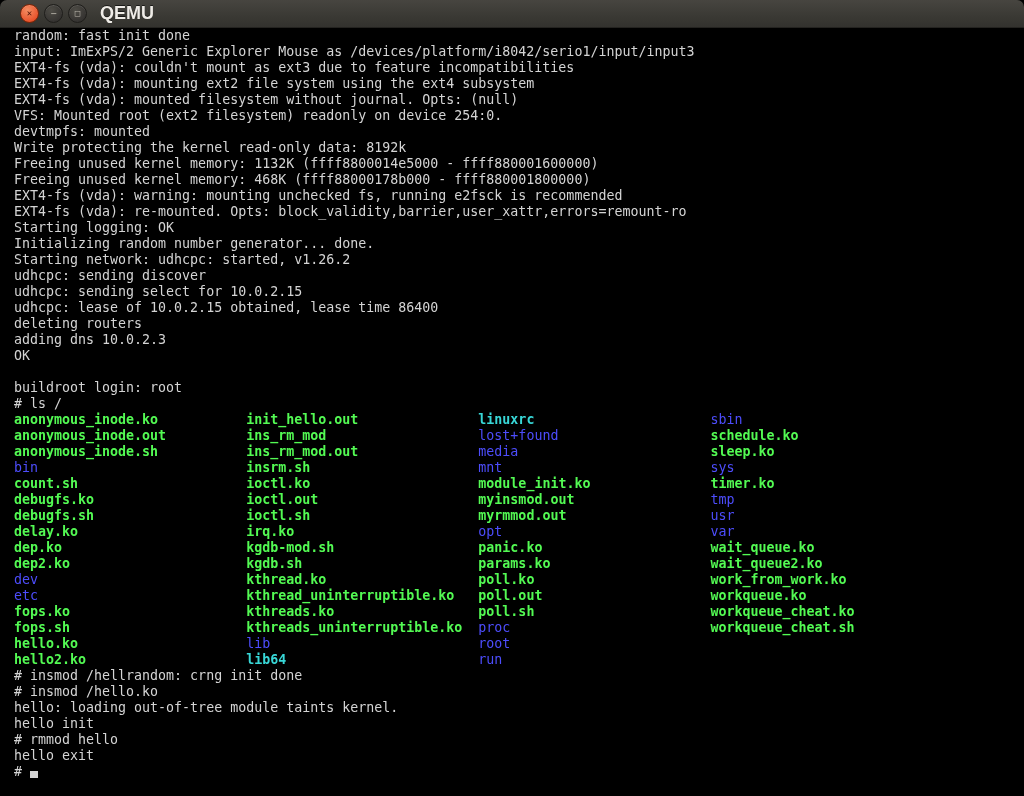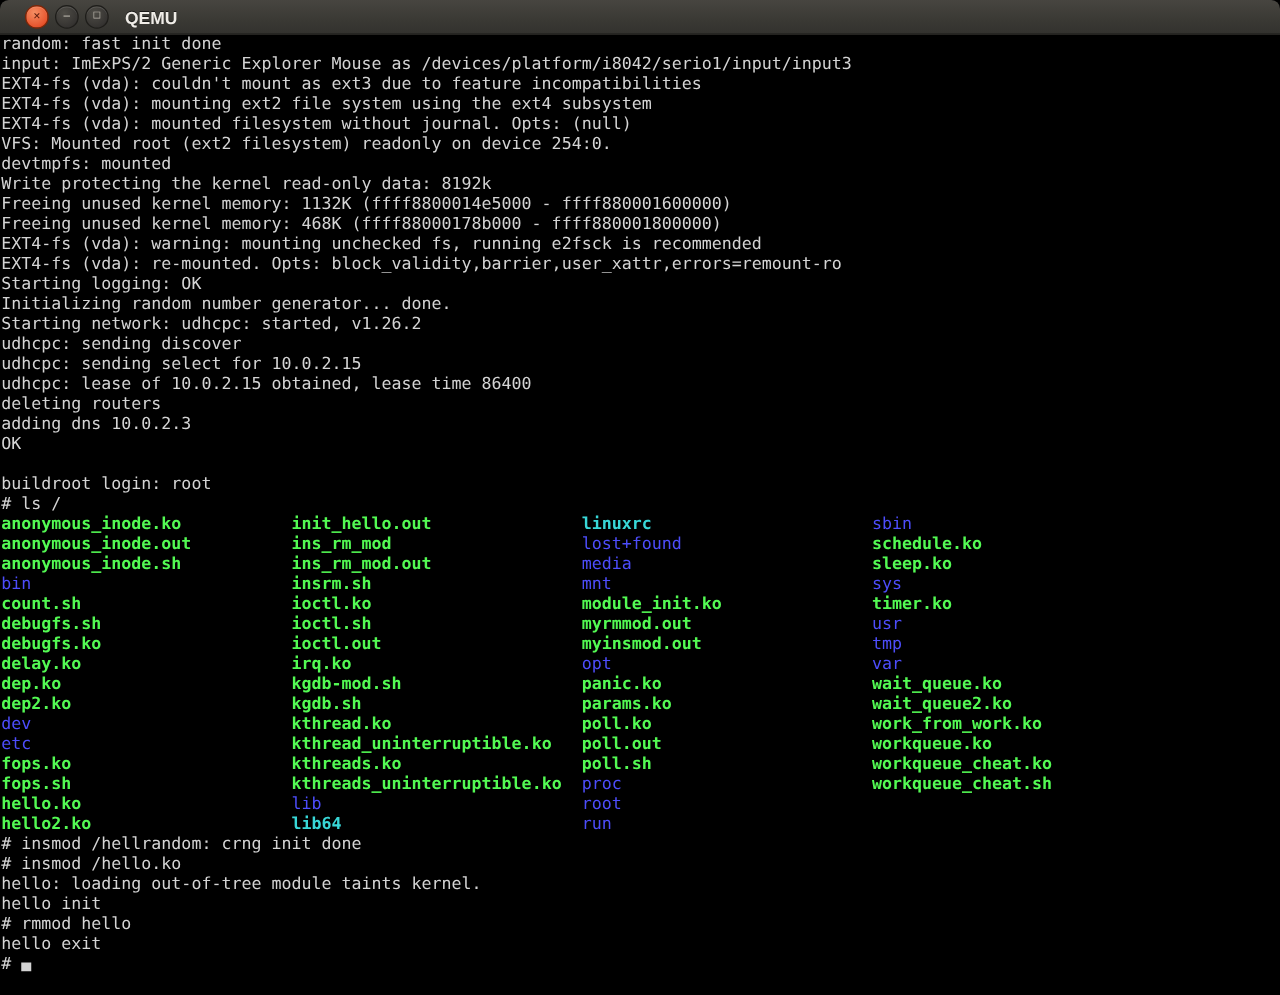--- a/index.html
+++ b/index.html
@@ -22,28 +22,28 @@
     display:flex; align-items:center; justify-content:center;
     color:#b9b5ab; font-size:10px; line-height:1; cursor:default;
   }
   .winbtn.close{
     background:radial-gradient(circle at 38% 30%, #f58e63, var(--close) 70%, #c23a10);
     border:1px solid #7e2507; color:#56180a; font-size:9px; font-weight:bold;
   }
   .winbtn .sq{ font-size:9px; transform:translateY(-0.5px); }
   .title{
     margin-left:8px; color:#efece7; font-family:"Liberation Sans","DejaVu Sans",sans-serif;
-    font-weight:bold; font-size:14px; text-shadow:0 -1px 0 rgba(0,0,0,.6);
+    font-weight:bold; font-size:18px; text-shadow:0 -1px 0 rgba(0,0,0,.6);
   }
 
   
   .screen{
     position:absolute; top:28px; left:0; width:828px; height:768px;
     background:var(--bg); color:var(--fg);
-    font-size:13.3px; padding-left:1px; cursor:text;
+    font-size:13.3px; padding-left:14px; cursor:text;
   }
   .line{ height:16px; line-height:16px; white-space:pre; }
   .c-exec{ color:var(--green); font-weight:bold; }
   .c-dir { color:var(--blue);  font-weight:normal; }
   .c-link{ color:var(--cyan);  font-weight:bold; }
   .cursor{
     display:inline-block; width:8px; height:7px; background:var(--fg);
     vertical-align:-2px;
   }
 </style>
@@ -86,22 +86,22 @@
     <div class="line">adding dns 10.0.2.3</div>
     <div class="line">OK</div>
     <div class="line"></div>
     <div class="line">buildroot login: root</div>
     <div class="line"># ls /</div>
     <div class="line"><span class="c-exec">anonymous_inode.ko           </span><span class="c-exec">init_hello.out               </span><span class="c-link">linuxrc                      </span><span class="c-dir">sbin</span></div>
     <div class="line"><span class="c-exec">anonymous_inode.out          </span><span class="c-exec">ins_rm_mod                   </span><span class="c-dir">lost+found                   </span><span class="c-exec">schedule.ko</span></div>
     <div class="line"><span class="c-exec">anonymous_inode.sh           </span><span class="c-exec">ins_rm_mod.out               </span><span class="c-dir">media                        </span><span class="c-exec">sleep.ko</span></div>
     <div class="line"><span class="c-dir">bin                          </span><span class="c-exec">insrm.sh                     </span><span class="c-dir">mnt                          </span><span class="c-dir">sys</span></div>
     <div class="line"><span class="c-exec">count.sh                     </span><span class="c-exec">ioctl.ko                     </span><span class="c-exec">module_init.ko               </span><span class="c-exec">timer.ko</span></div>
+    <div class="line"><span class="c-exec">debugfs.ko                   </span><span class="c-exec">ioctl.out                    </span><span class="c-exec">myinsmod.out                 </span><span class="c-dir">tmp</span></div>
     <div class="line"><span class="c-exec">debugfs.sh                   </span><span class="c-exec">ioctl.sh                     </span><span class="c-exec">myrmmod.out                  </span><span class="c-dir">usr</span></div>
-    <div class="line"><span class="c-exec">debugfs.ko                   </span><span class="c-exec">ioctl.out                    </span><span class="c-exec">myinsmod.out                 </span><span class="c-dir">tmp</span></div>
     <div class="line"><span class="c-exec">delay.ko                     </span><span class="c-exec">irq.ko                       </span><span class="c-dir">opt                          </span><span class="c-dir">var</span></div>
     <div class="line"><span class="c-exec">dep.ko                       </span><span class="c-exec">kgdb-mod.sh                  </span><span class="c-exec">panic.ko                     </span><span class="c-exec">wait_queue.ko</span></div>
     <div class="line"><span class="c-exec">dep2.ko                      </span><span class="c-exec">kgdb.sh                      </span><span class="c-exec">params.ko                    </span><span class="c-exec">wait_queue2.ko</span></div>
     <div class="line"><span class="c-dir">dev                          </span><span class="c-exec">kthread.ko                   </span><span class="c-exec">poll.ko                      </span><span class="c-exec">work_from_work.ko</span></div>
     <div class="line"><span class="c-dir">etc                          </span><span class="c-exec">kthread_uninterruptible.ko   </span><span class="c-exec">poll.out                     </span><span class="c-exec">workqueue.ko</span></div>
     <div class="line"><span class="c-exec">fops.ko                      </span><span class="c-exec">kthreads.ko                  </span><span class="c-exec">poll.sh                      </span><span class="c-exec">workqueue_cheat.ko</span></div>
     <div class="line"><span class="c-exec">fops.sh                      </span><span class="c-exec">kthreads_uninterruptible.ko  </span><span class="c-dir">proc                         </span><span class="c-exec">workqueue_cheat.sh</span></div>
     <div class="line"><span class="c-exec">hello.ko                     </span><span class="c-dir">lib                          </span><span class="c-dir">root</span></div>
     <div class="line"><span class="c-exec">hello2.ko                    </span><span class="c-link">lib64                        </span><span class="c-dir">run</span></div>
     <div class="line"># insmod /hellrandom: crng init done</div>

